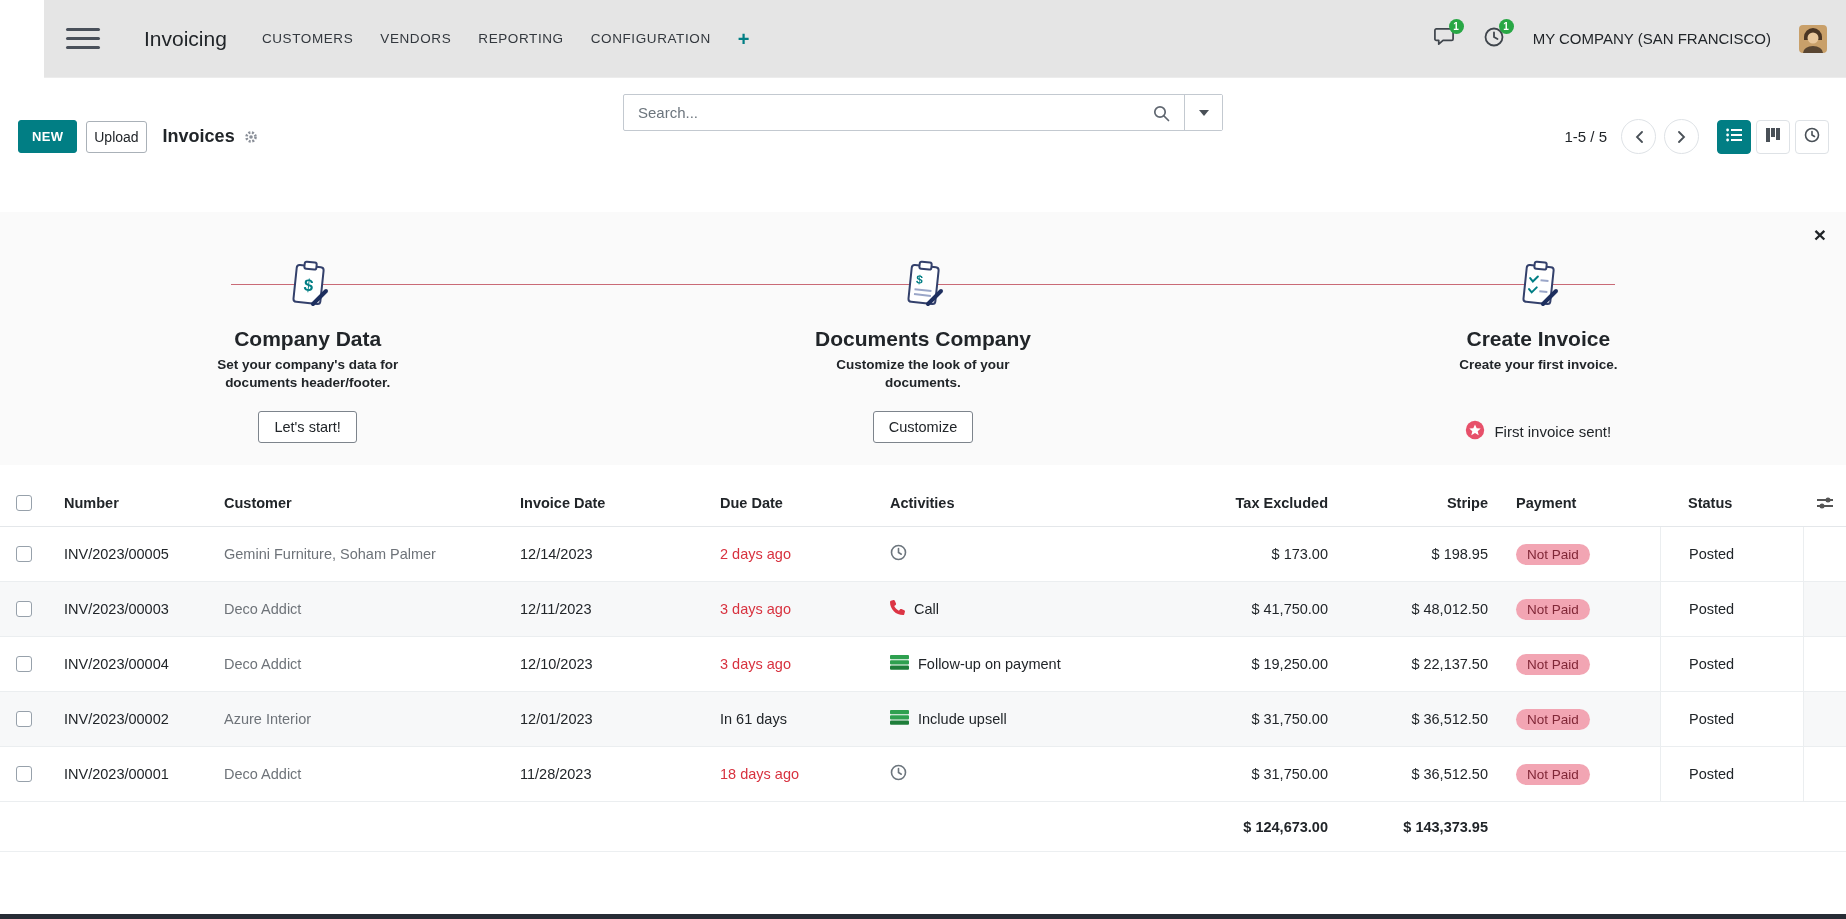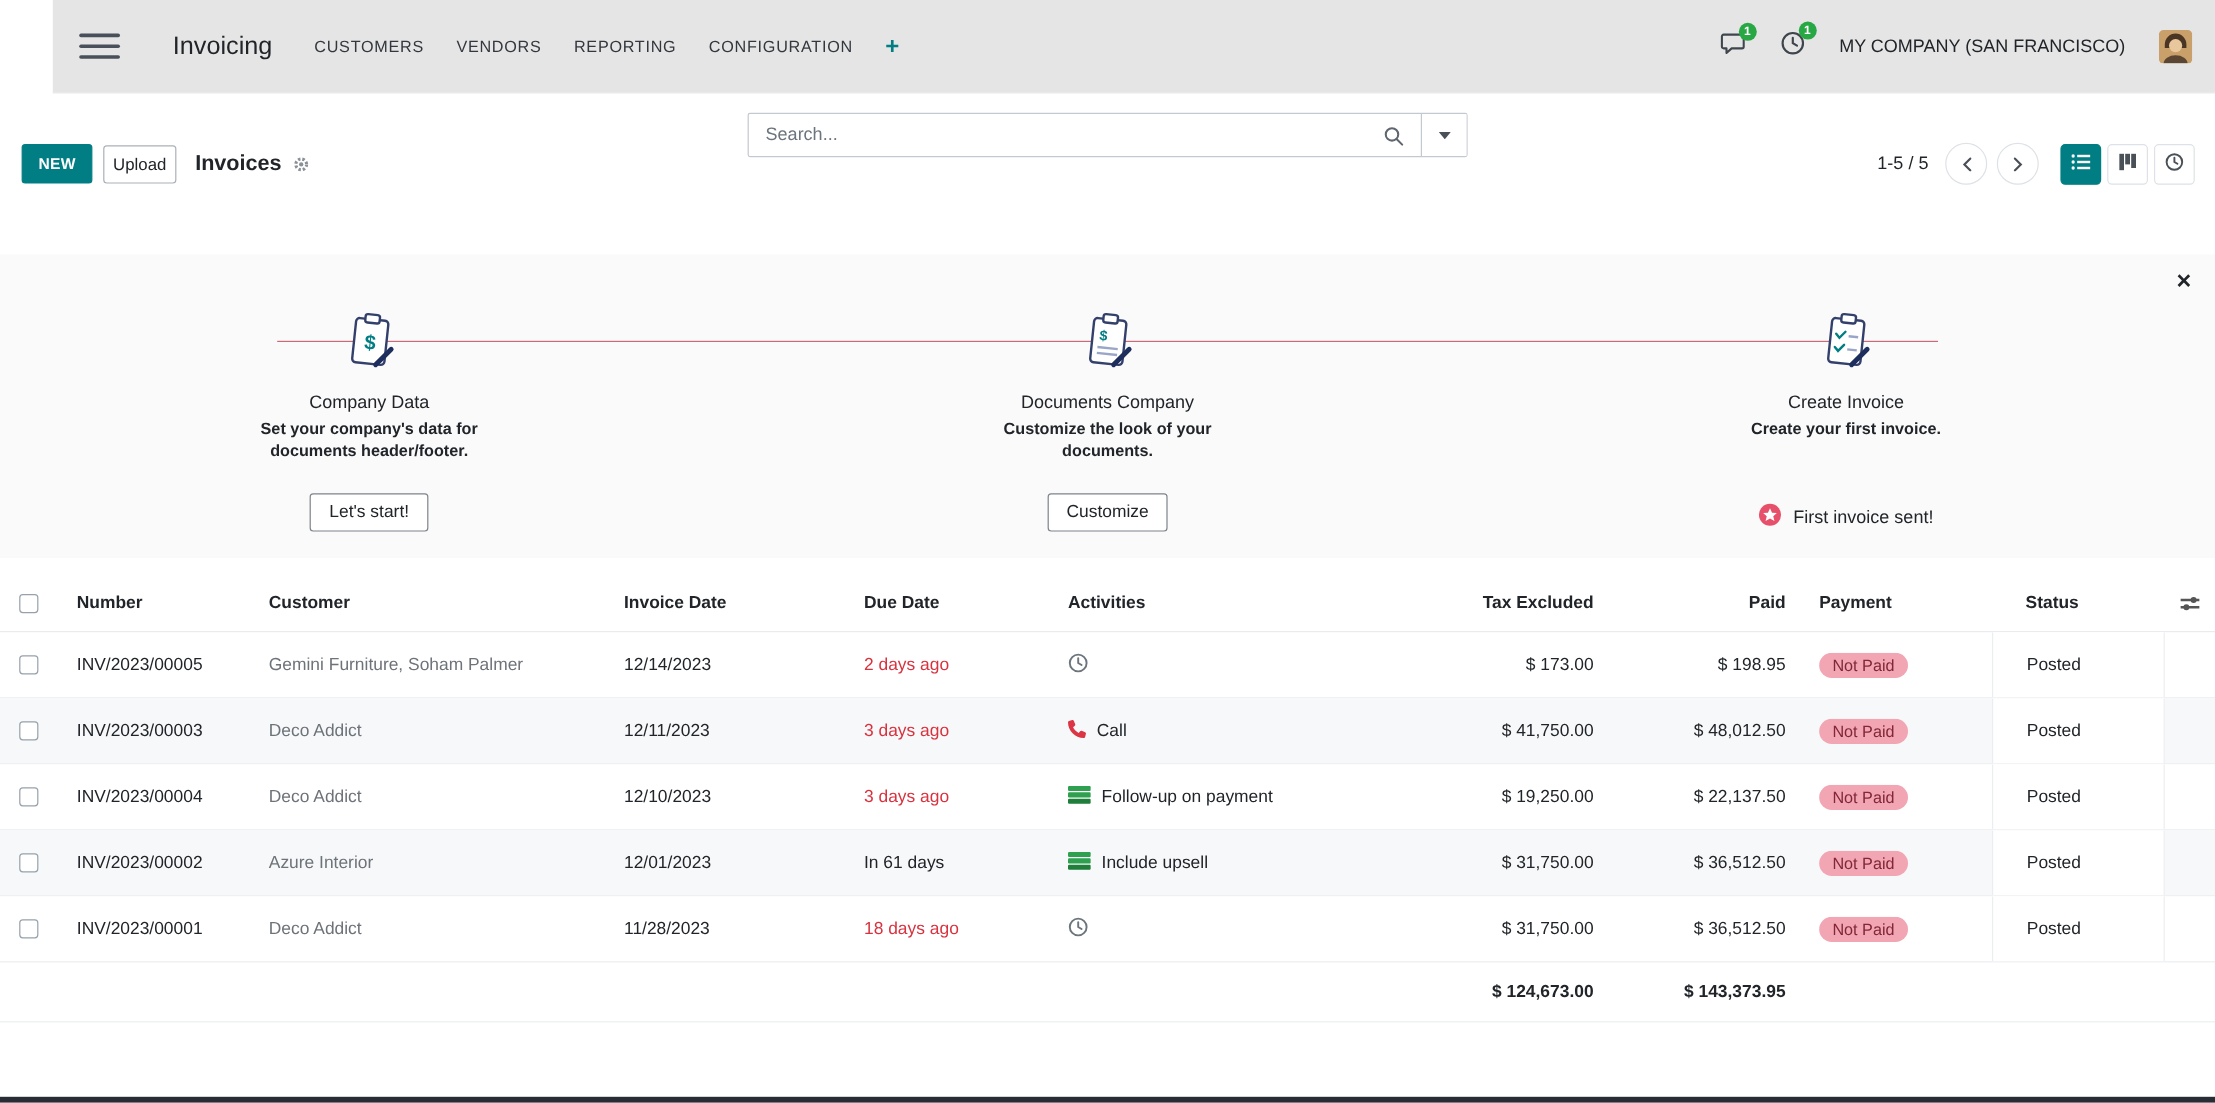--- a/index.html
+++ b/index.html
@@ -56,21 +56,21 @@
   .sw-btn.active { background:#017e84; border-color:#017e84; }
 
   
   .onboarding { position:relative; height:253px; background:#fafafa; }
   .obo-line { position:absolute; top:72px; left:12.5%; width:75%; height:1px; background:#c96a76; z-index:0; }
   .obo-close { position:absolute; top:12px; right:20px; font-size:21px; font-weight:700; color:#212529;
                cursor:pointer; line-height:1; background:none; border:none; font-family:inherit; }
   .steps { position:relative; z-index:1; display:flex; height:100%; padding-top:45px; }
   .step { flex:1; display:flex; flex-direction:column; align-items:center; text-align:center; height:186px; }
   .step-icon { height:56px; display:flex; align-items:center; }
-  .step-title { font-size:15px; font-weight:400; margin-top:14px; }
+  .step-title { font-size:21px; font-weight:700; margin-top:14px; }
   .step-desc { font-size:13.5px; font-weight:600; color:#212529; line-height:1.35; margin-top:5px; }
   .w-sm { max-width:205px; } .w-md { max-width:230px; } .w-lg { max-width:255px; }
   .step-action { margin-top:auto; }
   .btn-obo { background:#fff; border:1px solid #7d848c; color:#212529; font-size:14.5px;
              padding:7px 15px; border-radius:3px; cursor:pointer; font-family:inherit; }
   .done-row { display:flex; align-items:center; gap:9px; font-size:15px; color:#212529; }
 
   
   .table-wrap { margin-top:14px; }
   .tgrid { display:grid; grid-template-columns:48px 160px 296px 200px 170px 346px 120px 160px 160px 144px 42px;
@@ -297,21 +297,21 @@
   <div class="tgrid thead">
     <div class="c-check">
         <span class="cb"></span>
       </div>
     <div class="cell">Number</div>
     <div class="cell">Customer</div>
     <div class="cell">Invoice Date</div>
     <div class="cell">Due Date</div>
     <div class="cell">Activities</div>
     <div class="cell num">Tax Excluded</div>
-    <div class="cell num">Paid</div>
+    <div class="cell num">Stripe</div>
     <div class="cell">Payment</div>
     <div class="cell c-status">Status</div>
     <div class="c-toggle">
       <svg width="16" height="14" viewBox="0 0 16 14">
           <line x1="0" y1="4" x2="16" y2="4" stroke="#555" stroke-width="2"></line>
           <circle cx="11" cy="4" r="2.5" fill="#555"></circle>
           <line x1="0" y1="10" x2="16" y2="10" stroke="#555" stroke-width="2"></line>
           <circle cx="5" cy="10" r="2.5" fill="#555"></circle>
         </svg>
     </div>

